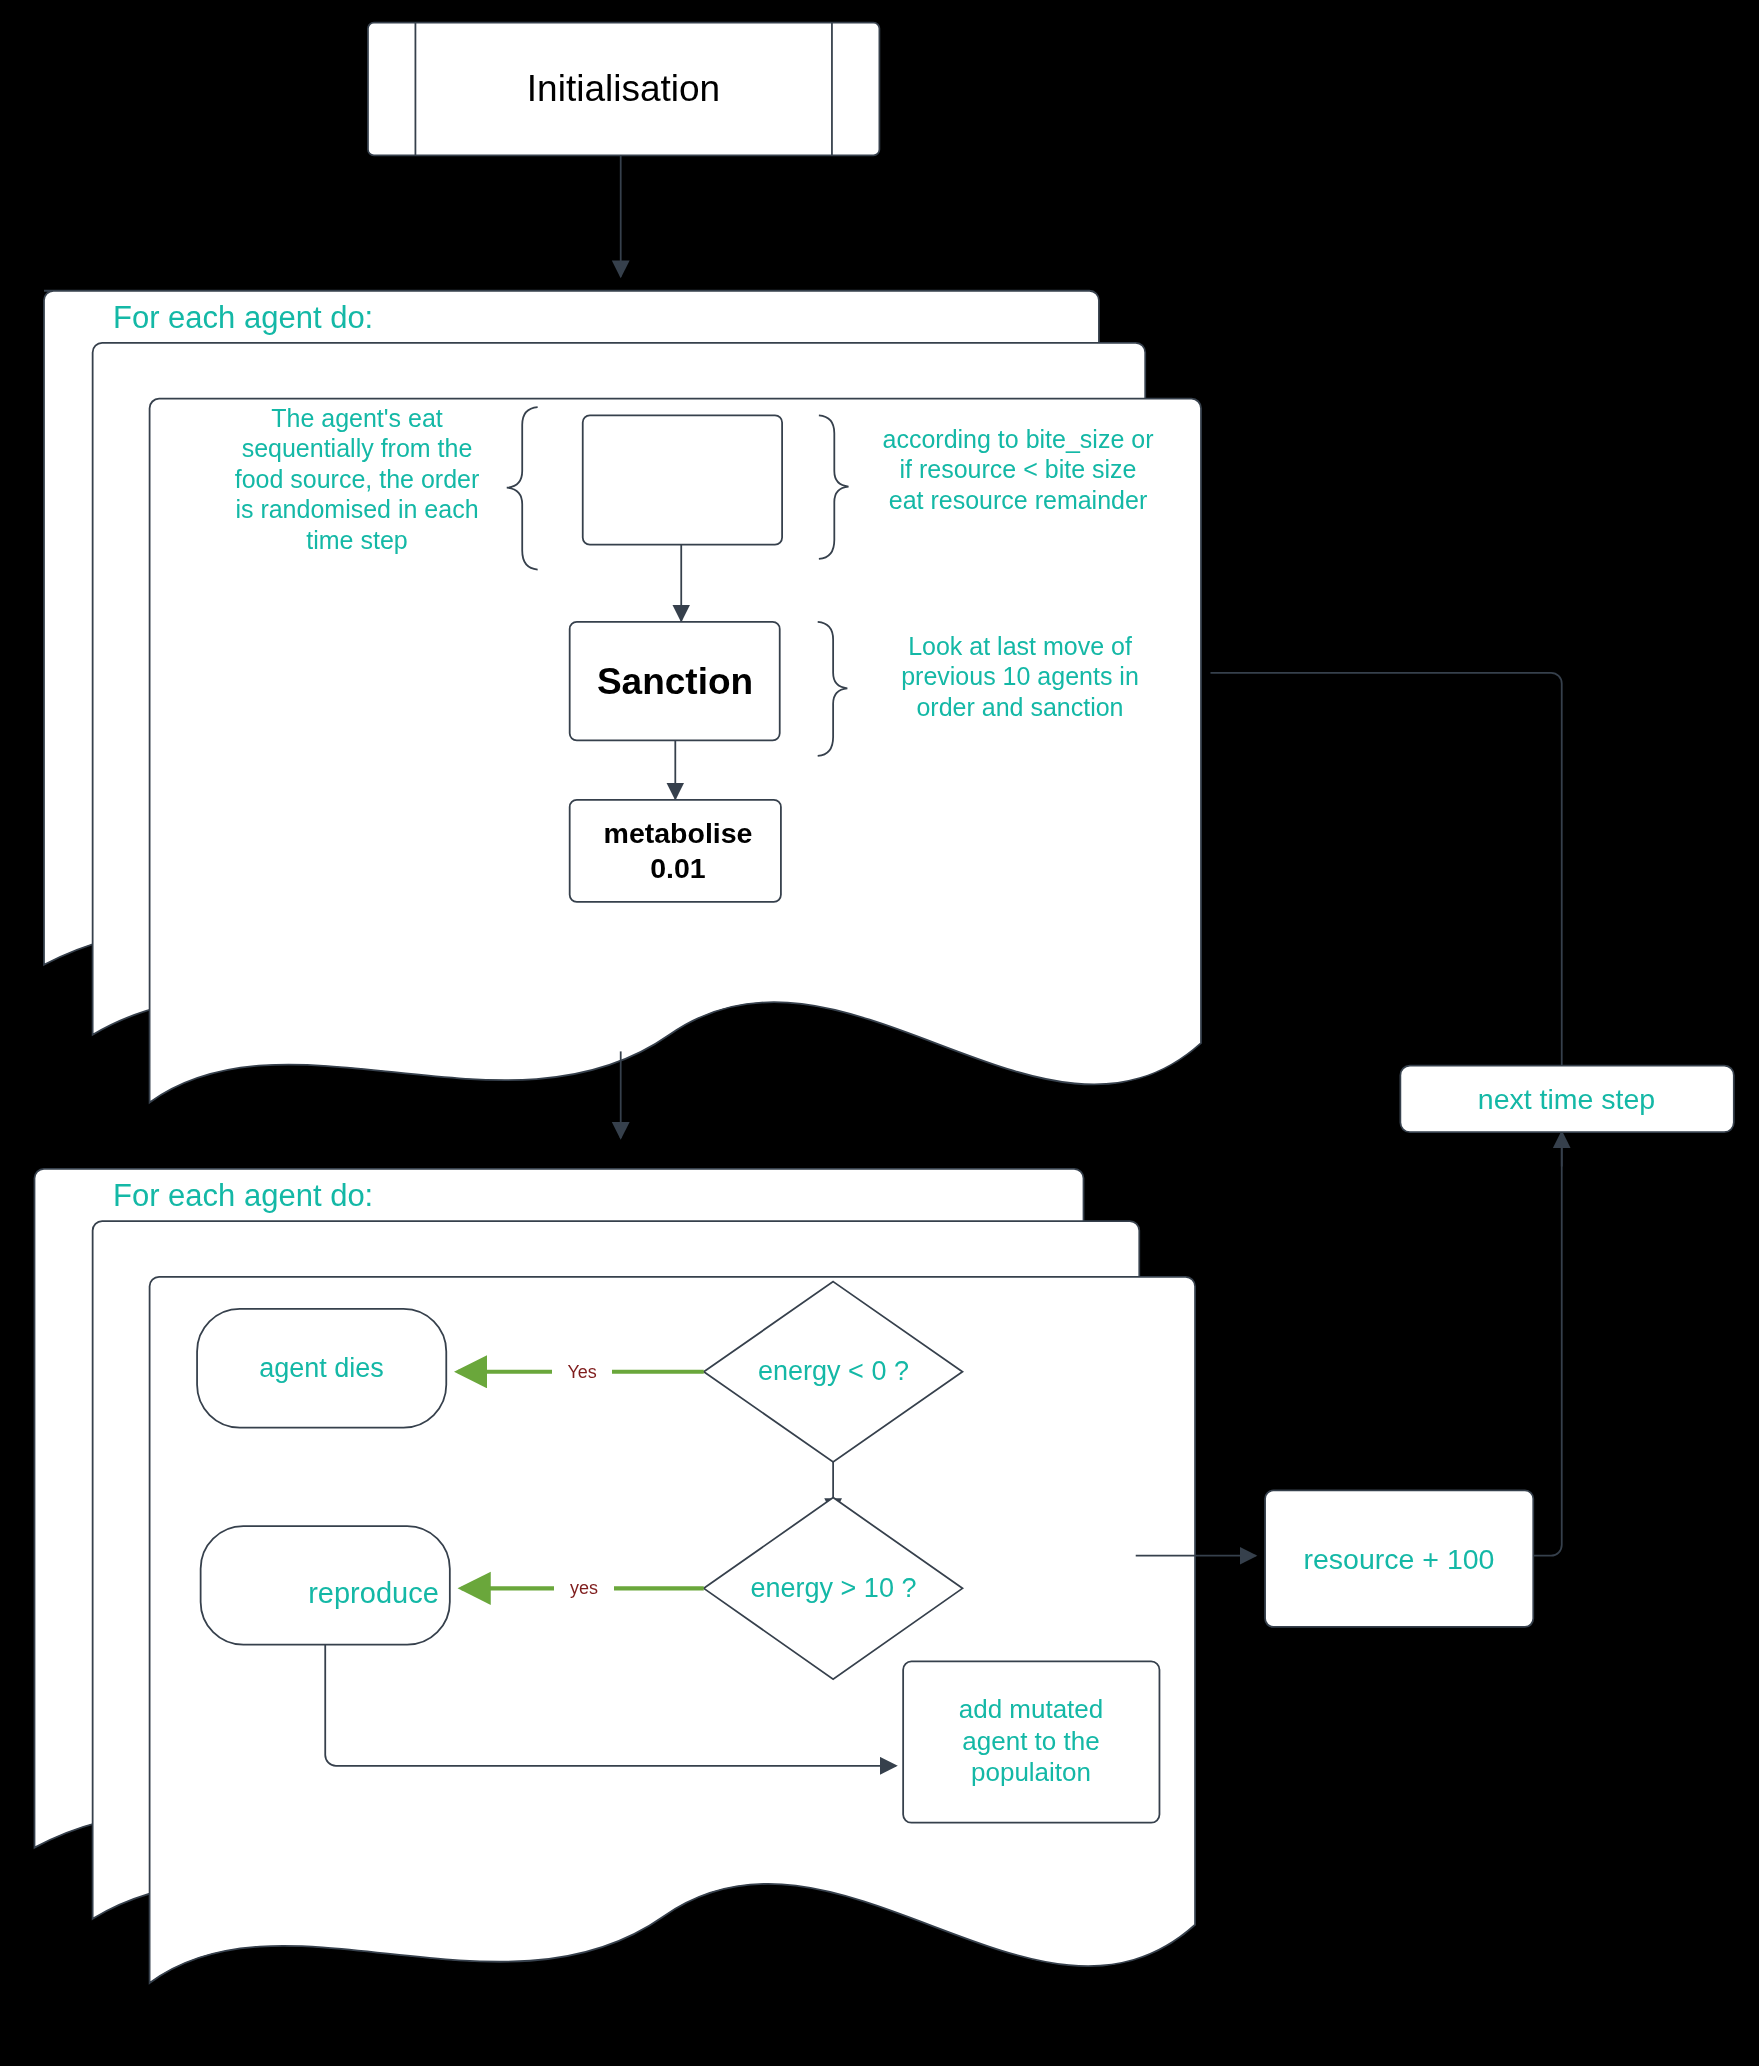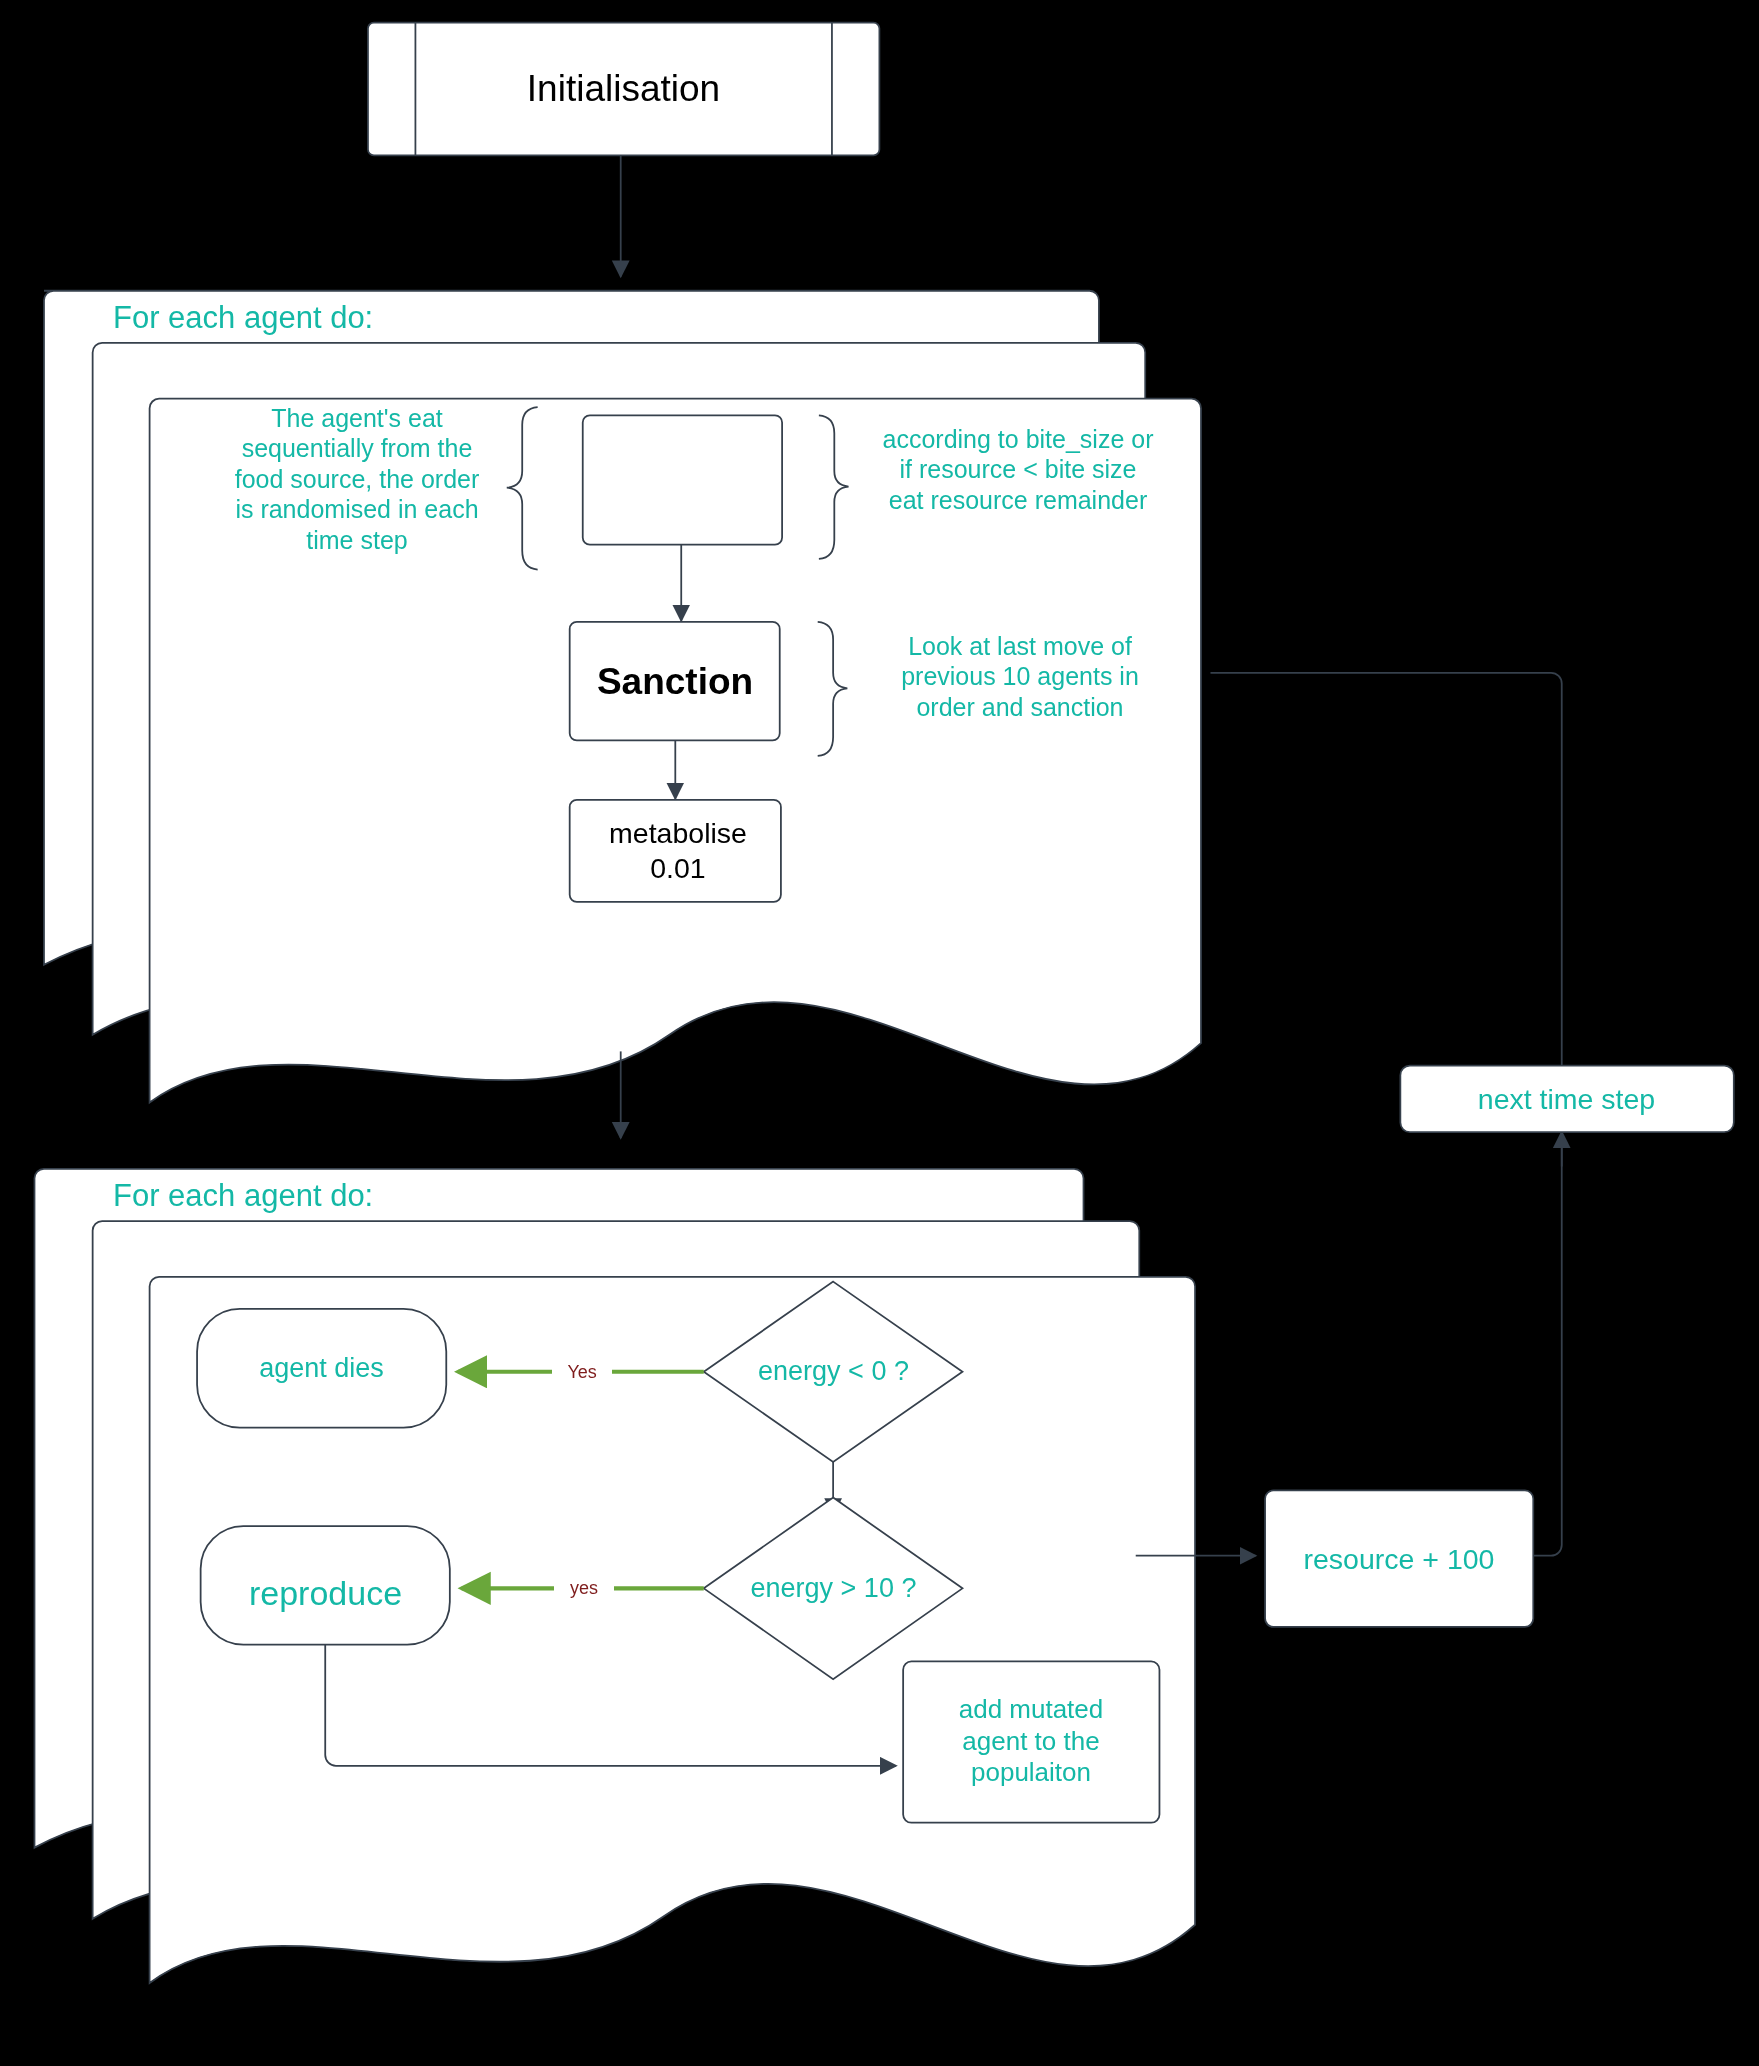--- a/index.html
+++ b/index.html
@@ -165,32 +165,32 @@
   <div class="lbl" style="left:852px;top:422px;width:332px;height:95px;font-size:25px;">according to bite_size or
 if resource &lt; bite size
 eat resource remainder</div>
 
   <div class="lbl black" style="left:570px;top:622px;width:210px;height:119px;font-size:37px;font-weight:bold;">Sanction</div>
 
   <div class="lbl" style="left:857px;top:629px;width:326px;height:95px;font-size:25px;">Look at last move of
 previous 10 agents in
 order and sanction</div>
 
-  <div class="lbl black" style="left:570px;top:800px;width:216px;height:102px;font-size:28.5px;">metabolise
+  <div class="lbl black" style="left:570px;top:800px;width:216px;height:102px;font-size:28.5px;font-weight:bold;">metabolise
 0.01</div>
 
   <div class="lbl left" style="left:113px;top:1175px;width:534px;height:42px;font-size:31px;">For each agent do:</div>
 
   <div class="lbl" style="left:197px;top:1309px;width:249px;height:119px;font-size:27px;">agent dies</div>
 
   <div class="lbl" style="left:704px;top:1342px;width:259px;height:59px;font-size:27px;">energy &lt; 0 ?</div>
 
   <div class="edge-lbl" style="left:552px;top:1359px;width:53px;height:26px;">Yes</div>
 
-  <div class="lbl" style="left:201px;top:1526px;width:249px;height:135px;font-size:34px;">reproduce</div>
+  <div class="lbl" style="left:201px;top:1526px;width:249px;height:135px;font-size:29px;padding-left:48px;">reproduce</div>
 
   <div class="lbl" style="left:704px;top:1559px;width:259px;height:59px;font-size:27px;">energy &gt; 10 ?</div>
 
   <div class="edge-lbl" style="left:554px;top:1575px;width:53px;height:26px;">yes</div>
 
   <div class="lbl" style="left:903px;top:1661px;width:256px;height:161px;font-size:26px;">add mutated
 agent to the
 populaiton</div>
 
   <div class="lbl" style="left:1400px;top:1066px;width:333px;height:66px;font-size:28.5px;">next time step</div>

